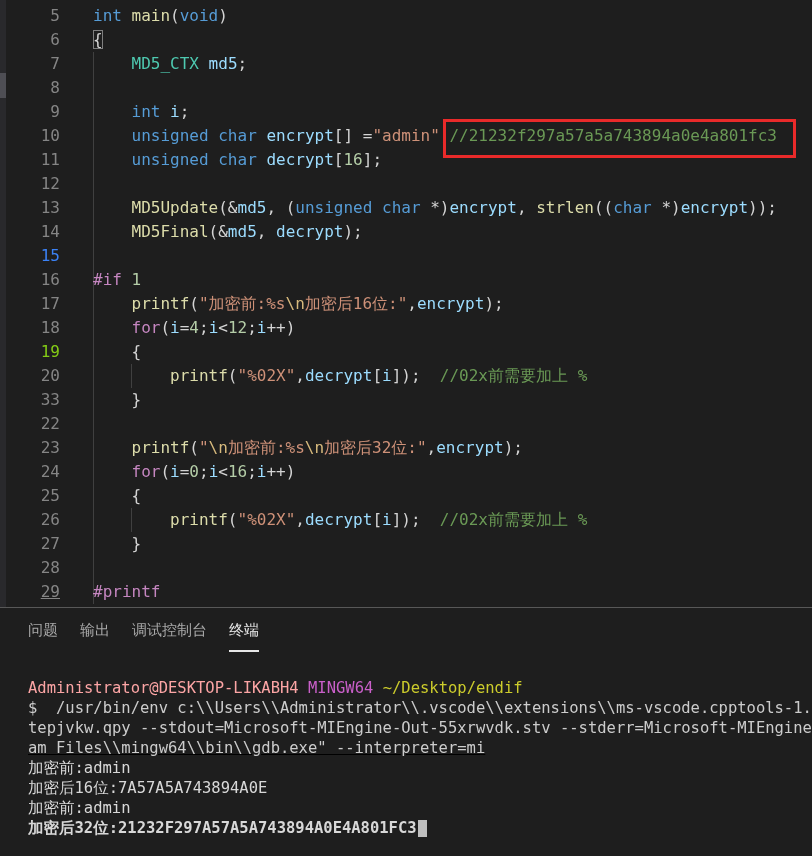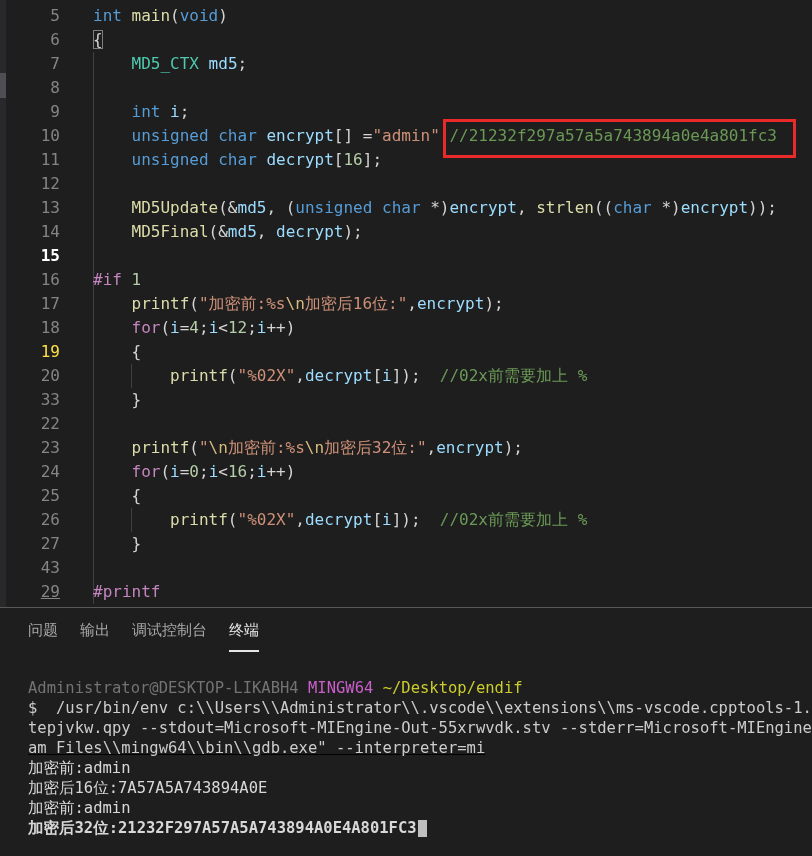--- a/index.html
+++ b/index.html
@@ -49,44 +49,44 @@
         <div class="code-line"><span class="gutter" style="color: rgb(133, 133, 133);">5</span><span class="code-text"><span style="color: rgb(86, 156, 214);">int</span><span style="color: rgb(212, 212, 212);"> </span><span style="color: rgb(220, 220, 170);">main</span><span style="color: rgb(212, 212, 212);">(</span><span style="color: rgb(86, 156, 214);">void</span><span style="color: rgb(212, 212, 212);">)</span></span></div>
         <div class="code-line"><span class="gutter" style="color: rgb(133, 133, 133);">6</span><span class="code-text"><span class="bracket-match" style="color: rgb(212, 212, 212);">{</span></span></div>
         <div class="code-line"><span class="gutter" style="color: rgb(133, 133, 133);">7</span><span class="code-text"><span style="color: rgb(212, 212, 212);">    </span><span style="color: rgb(78, 201, 176);">MD5_CTX</span><span style="color: rgb(212, 212, 212);"> </span><span style="color: rgb(156, 220, 254);">md5</span><span style="color: rgb(212, 212, 212);">;</span></span></div>
         <div class="code-line"><span class="gutter" style="color: rgb(133, 133, 133);">8</span></div>
         <div class="code-line"><span class="gutter" style="color: rgb(133, 133, 133);">9</span><span class="code-text"><span style="color: rgb(212, 212, 212);">    </span><span style="color: rgb(86, 156, 214);">int</span><span style="color: rgb(212, 212, 212);"> </span><span style="color: rgb(156, 220, 254);">i</span><span style="color: rgb(212, 212, 212);">;</span></span></div>
         <div class="code-line"><span class="gutter" style="color: rgb(133, 133, 133);">10</span><span class="code-text"><span style="color: rgb(212, 212, 212);">    </span><span style="color: rgb(86, 156, 214);">unsigned</span><span style="color: rgb(212, 212, 212);"> </span><span style="color: rgb(86, 156, 214);">char</span><span style="color: rgb(212, 212, 212);"> </span><span style="color: rgb(156, 220, 254);">encrypt</span><span style="color: rgb(212, 212, 212);">[] =</span><span style="color: rgb(206, 145, 120);">"admin"</span><span style="color: rgb(212, 212, 212);">;</span><span style="color: rgb(106, 153, 85);">//21232f297a57a5a743894a0e4a801fc3</span></span></div>
         <div class="code-line"><span class="gutter" style="color: rgb(133, 133, 133);">11</span><span class="code-text"><span style="color: rgb(212, 212, 212);">    </span><span style="color: rgb(86, 156, 214);">unsigned</span><span style="color: rgb(212, 212, 212);"> </span><span style="color: rgb(86, 156, 214);">char</span><span style="color: rgb(212, 212, 212);"> </span><span style="color: rgb(156, 220, 254);">decrypt</span><span style="color: rgb(212, 212, 212);">[</span><span style="color: rgb(181, 206, 168);">16</span><span style="color: rgb(212, 212, 212);">];</span></span></div>
         <div class="code-line"><span class="gutter" style="color: rgb(133, 133, 133);">12</span><span class="code-text"></span></div>
         <div class="code-line"><span class="gutter" style="color: rgb(133, 133, 133);">13</span><span class="code-text"><span style="color: rgb(212, 212, 212);">    </span><span style="color: rgb(220, 220, 170);">MD5Update</span><span style="color: rgb(212, 212, 212);">(&amp;</span><span style="color: rgb(156, 220, 254);">md5</span><span style="color: rgb(212, 212, 212);">, (</span><span style="color: rgb(86, 156, 214);">unsigned</span><span style="color: rgb(212, 212, 212);"> </span><span style="color: rgb(86, 156, 214);">char</span><span style="color: rgb(212, 212, 212);"> *)</span><span style="color: rgb(156, 220, 254);">encrypt</span><span style="color: rgb(212, 212, 212);">, </span><span style="color: rgb(220, 220, 170);">strlen</span><span style="color: rgb(212, 212, 212);">((</span><span style="color: rgb(86, 156, 214);">char</span><span style="color: rgb(212, 212, 212);"> *)</span><span style="color: rgb(156, 220, 254);">encrypt</span><span style="color: rgb(212, 212, 212);">));</span></span></div>
         <div class="code-line"><span class="gutter" style="color: rgb(133, 133, 133);">14</span><span class="code-text"><span style="color: rgb(212, 212, 212);">    </span><span style="color: rgb(220, 220, 170);">MD5Final</span><span style="color: rgb(212, 212, 212);">(&amp;</span><span style="color: rgb(156, 220, 254);">md5</span><span style="color: rgb(212, 212, 212);">, </span><span style="color: rgb(156, 220, 254);">decrypt</span><span style="color: rgb(212, 212, 212);">);</span></span></div>
-        <div class="code-line"><span class="gutter" style="color: #ffffff; font-weight: bold;">15</span><span class="code-text"></span></div>
+        <div class="code-line"><span class="gutter" style="color: #3b82f6;">15</span><span class="code-text"></span></div>
         <div class="code-line"><span class="gutter" style="color: rgb(133, 133, 133);">16</span><span class="code-text"><span style="color: rgb(197, 134, 192);">#if</span><span style="color: rgb(212, 212, 212);"> </span><span style="color: rgb(181, 206, 168);">1</span></span></div>
         <div class="code-line"><span class="gutter" style="color: rgb(133, 133, 133);">17</span><span class="code-text"><span style="color: rgb(212, 212, 212);">    </span><span style="color: rgb(220, 220, 170);">printf</span><span style="color: rgb(212, 212, 212);">(</span><span style="color: rgb(206, 145, 120);">"加密前:%s</span><span style="color: rgb(215, 186, 125);">\n</span><span style="color: rgb(206, 145, 120);">加密后16位:"</span><span style="color: rgb(212, 212, 212);">,</span><span style="color: rgb(156, 220, 254);">encrypt</span><span style="color: rgb(212, 212, 212);">);</span></span></div>
         <div class="code-line"><span class="gutter" style="color: rgb(133, 133, 133);">18</span><span class="code-text"><span style="color: rgb(212, 212, 212);">    </span><span style="color: rgb(197, 134, 192);">for</span><span style="color: rgb(212, 212, 212);">(</span><span style="color: rgb(156, 220, 254);">i</span><span style="color: rgb(212, 212, 212);">=</span><span style="color: rgb(181, 206, 168);">4</span><span style="color: rgb(212, 212, 212);">;</span><span style="color: rgb(156, 220, 254);">i</span><span style="color: rgb(212, 212, 212);">&lt;</span><span style="color: rgb(181, 206, 168);">12</span><span style="color: rgb(212, 212, 212);">;</span><span style="color: rgb(156, 220, 254);">i</span><span style="color: rgb(212, 212, 212);">++)</span></span></div>
-        <div class="code-line"><span class="gutter" style="color: #fde047;">19</span><span class="code-text"><span style="color: rgb(212, 212, 212);">    {</span></span></div>
+        <div class="code-line"><span class="gutter" style="color: #84cc16;">19</span><span class="code-text"><span style="color: rgb(212, 212, 212);">    {</span></span></div>
         <div class="code-line"><span class="gutter" style="color: rgb(133, 133, 133);">20</span><span class="code-text"><span style="color: rgb(212, 212, 212);">        </span><span style="color: rgb(220, 220, 170);">printf</span><span style="color: rgb(212, 212, 212);">(</span><span style="color: rgb(206, 145, 120);">"%02X"</span><span style="color: rgb(212, 212, 212);">,</span><span style="color: rgb(156, 220, 254);">decrypt</span><span style="color: rgb(212, 212, 212);">[</span><span style="color: rgb(156, 220, 254);">i</span><span style="color: rgb(212, 212, 212);">]);</span><span style="color: rgb(106, 153, 85);">  //02x前需要加上 %</span></span></div>
         <div class="code-line"><span class="gutter" style="color: rgb(133, 133, 133);">33</span><span class="code-text"><span style="color: rgb(212, 212, 212);">    }</span></span></div>
         <div class="code-line"><span class="gutter" style="color: rgb(133, 133, 133);">22</span><span class="code-text"></span></div>
         <div class="code-line"><span class="gutter" style="color: rgb(133, 133, 133);">23</span><span class="code-text"><span style="color: rgb(212, 212, 212);">    </span><span style="color: rgb(220, 220, 170);">printf</span><span style="color: rgb(212, 212, 212);">(</span><span style="color: rgb(206, 145, 120);">"</span><span style="color: rgb(215, 186, 125);">\n</span><span style="color: rgb(206, 145, 120);">加密前:%s</span><span style="color: rgb(215, 186, 125);">\n</span><span style="color: rgb(206, 145, 120);">加密后32位:"</span><span style="color: rgb(212, 212, 212);">,</span><span style="color: rgb(156, 220, 254);">encrypt</span><span style="color: rgb(212, 212, 212);">);</span></span></div>
         <div class="code-line"><span class="gutter" style="color: rgb(133, 133, 133);">24</span><span class="code-text"><span style="color: rgb(212, 212, 212);">    </span><span style="color: rgb(197, 134, 192);">for</span><span style="color: rgb(212, 212, 212);">(</span><span style="color: rgb(156, 220, 254);">i</span><span style="color: rgb(212, 212, 212);">=</span><span style="color: rgb(181, 206, 168);">0</span><span style="color: rgb(212, 212, 212);">;</span><span style="color: rgb(156, 220, 254);">i</span><span style="color: rgb(212, 212, 212);">&lt;</span><span style="color: rgb(181, 206, 168);">16</span><span style="color: rgb(212, 212, 212);">;</span><span style="color: rgb(156, 220, 254);">i</span><span style="color: rgb(212, 212, 212);">++)</span></span></div>
         <div class="code-line"><span class="gutter" style="color: rgb(133, 133, 133);">25</span><span class="code-text"><span style="color: rgb(212, 212, 212);">    {</span></span></div>
         <div class="code-line"><span class="gutter" style="color: rgb(133, 133, 133);">26</span><span class="code-text"><span style="color: rgb(212, 212, 212);">        </span><span style="color: rgb(220, 220, 170);">printf</span><span style="color: rgb(212, 212, 212);">(</span><span style="color: rgb(206, 145, 120);">"%02X"</span><span style="color: rgb(212, 212, 212);">,</span><span style="color: rgb(156, 220, 254);">decrypt</span><span style="color: rgb(212, 212, 212);">[</span><span style="color: rgb(156, 220, 254);">i</span><span style="color: rgb(212, 212, 212);">]);</span><span style="color: rgb(106, 153, 85);">  //02x前需要加上 %</span></span></div>
         <div class="code-line"><span class="gutter" style="color: rgb(133, 133, 133);">27</span><span class="code-text"><span style="color: rgb(212, 212, 212);">    }</span></span></div>
-        <div class="code-line"><span class="gutter" style="color: rgb(133, 133, 133);">43</span><span class="code-text"></span></div>
+        <div class="code-line"><span class="gutter" style="color: rgb(133, 133, 133);">28</span><span class="code-text"></span></div>
         <div class="code-line"><span class="gutter" style="color: rgb(133, 133, 133); text-decoration: underline;">29</span><span class="code-text"><span style="color: rgb(197, 134, 192);">#printf</span></span></div>
         <div class="code-line"><span class="gutter" style="color: rgb(133, 133, 133);">30</span><span class="code-text"></span></div>
       </div>
     <div class="redbox box1" style="border-color: rgb(233, 42, 42);"></div>
   </div>
 
   <div class="panel">
     <div class="tabs"><span class="ptab">问题</span><span class="ptab">输出</span><span class="ptab">调试控制台</span><span class="ptab active">终端</span></div>
     <div class="terminal">
-        <div class="tline"><span style="color: #737373;">Administrator@DESKTOP-LIKABH4</span><span style="color: rgb(204, 204, 204);"> </span><span style="color: rgb(201, 95, 201);">MINGW64</span><span style="color: rgb(204, 204, 204);"> </span><span style="color: rgb(204, 204, 44);">~/Desktop/endif</span></div>
+        <div class="tline"><span style="color: #fca5a5;">Administrator@DESKTOP-LIKABH4</span><span style="color: rgb(204, 204, 204);"> </span><span style="color: rgb(201, 95, 201);">MINGW64</span><span style="color: rgb(204, 204, 204);"> </span><span style="color: rgb(204, 204, 44);">~/Desktop/endif</span></div>
         <div class="tline"><span style="color: rgb(204, 204, 204);">$  /usr/bin/env c:\\Users\\Administrator\\.vscode\\extensions\\ms-vscode.cpptools-1.1.3</span></div>
         <div class="tline"><span style="color: rgb(204, 204, 204);">tepjvkw.qpy --stdout=Microsoft-MIEngine-Out-55xrwvdk.stv --stderr=Microsoft-MIEngine-Er</span></div>
         <div class="tline underline"><span style="color: rgb(204, 204, 204);">am Files\\mingw64\\bin\\gdb.exe" --interpreter=mi</span></div>
         <div class="tline"><span style="color: rgb(216, 216, 216);">加密前:admin</span></div>
         <div class="tline"><span style="color: rgb(216, 216, 216);">加密后16位:7A57A5A743894A0E</span></div>
         <div class="tline"><span style="color: rgb(216, 216, 216);">加密前:admin</span></div>
         <div class="tline"><span style="color: rgb(216, 216, 216); font-weight: bold;">加密后32位:21232F297A57A5A743894A0E4A801FC3</span><span class="tcursor"></span></div>
       </div>
 
   </div>

